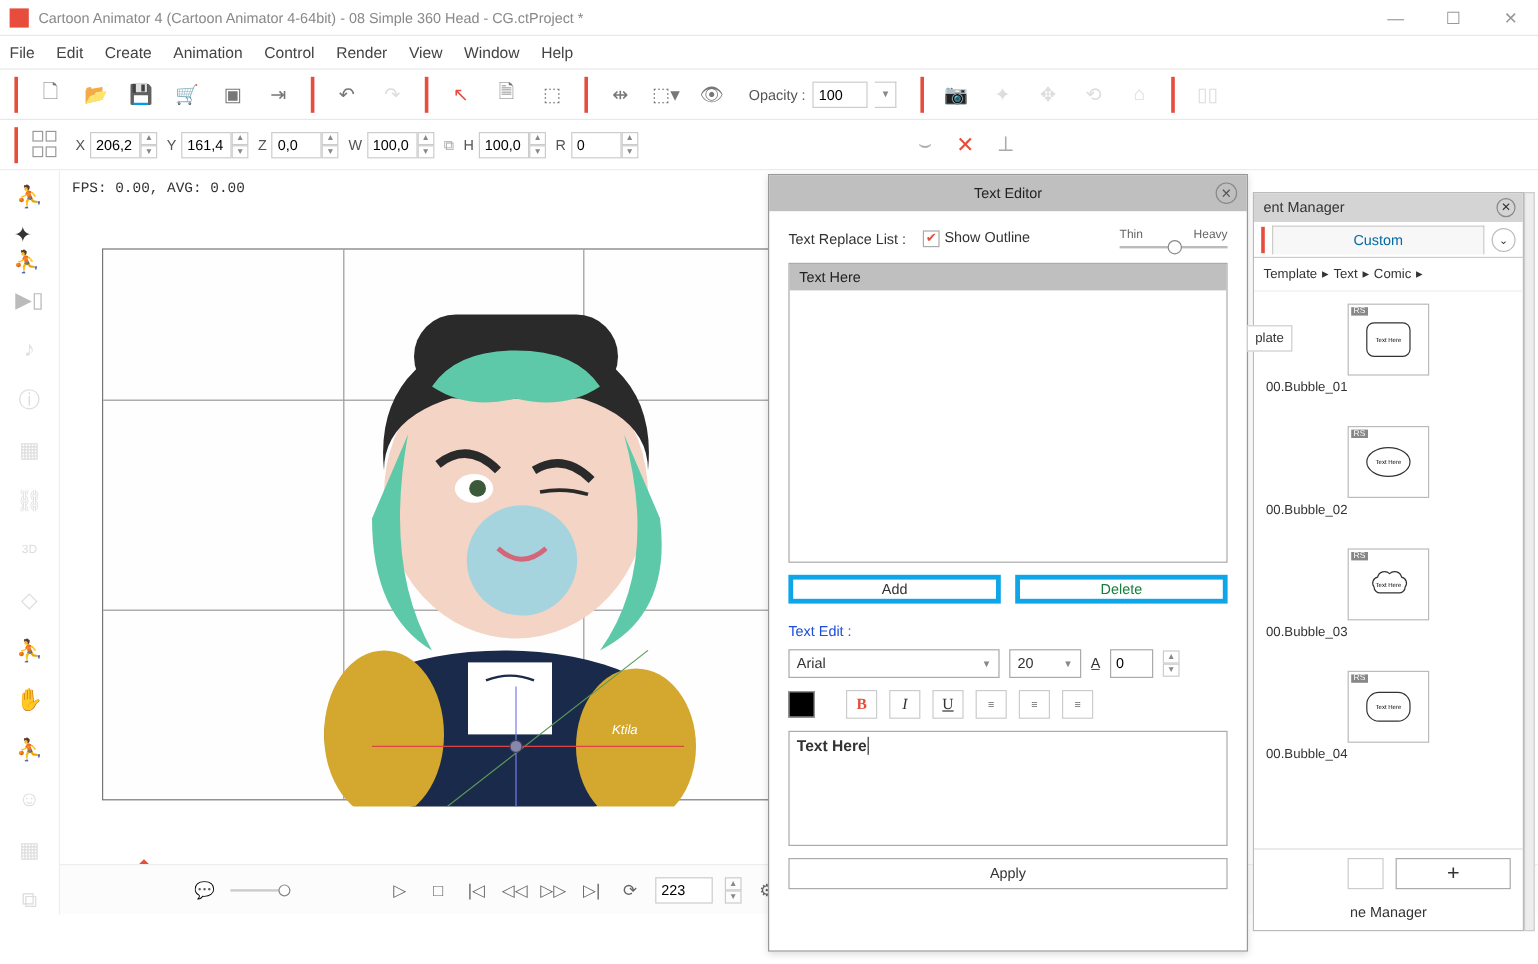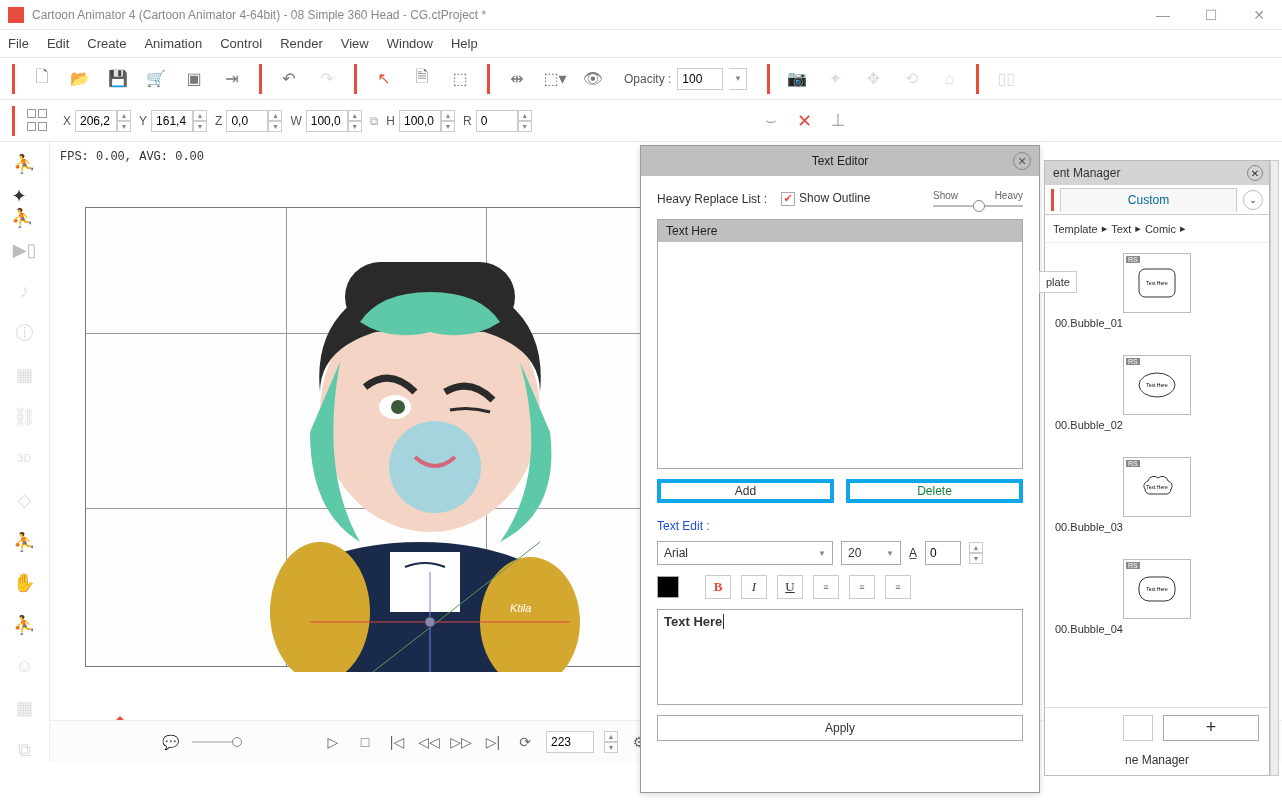--- a/index.html
+++ b/index.html
@@ -314,25 +314,25 @@
   </div>
 </div>
 
 <div class="text-editor">
   <div class="te-title">
     <span>Text Editor</span>
     <span class="close">✕</span>
   </div>
   <div class="te-body">
     <div class="te-row1">
-      <span class="label">Heavy Replace List :</span>
+      <span class="label">Text Replace List :</span>
       <span><span class="chk">✔</span><span>Show Outline</span></span>
       <div class="slider-box">
         <div class="slider-labels">
-            <span>Show</span>
+            <span>Thin</span>
             <span>Heavy</span>
           </div>
         <div class="slider-track">
             <div class="slider-thumb"></div>
           </div>
       </div>
     </div>
     <div class="list-box">
       <div class="list-row">Text Here</div>
     </div>

